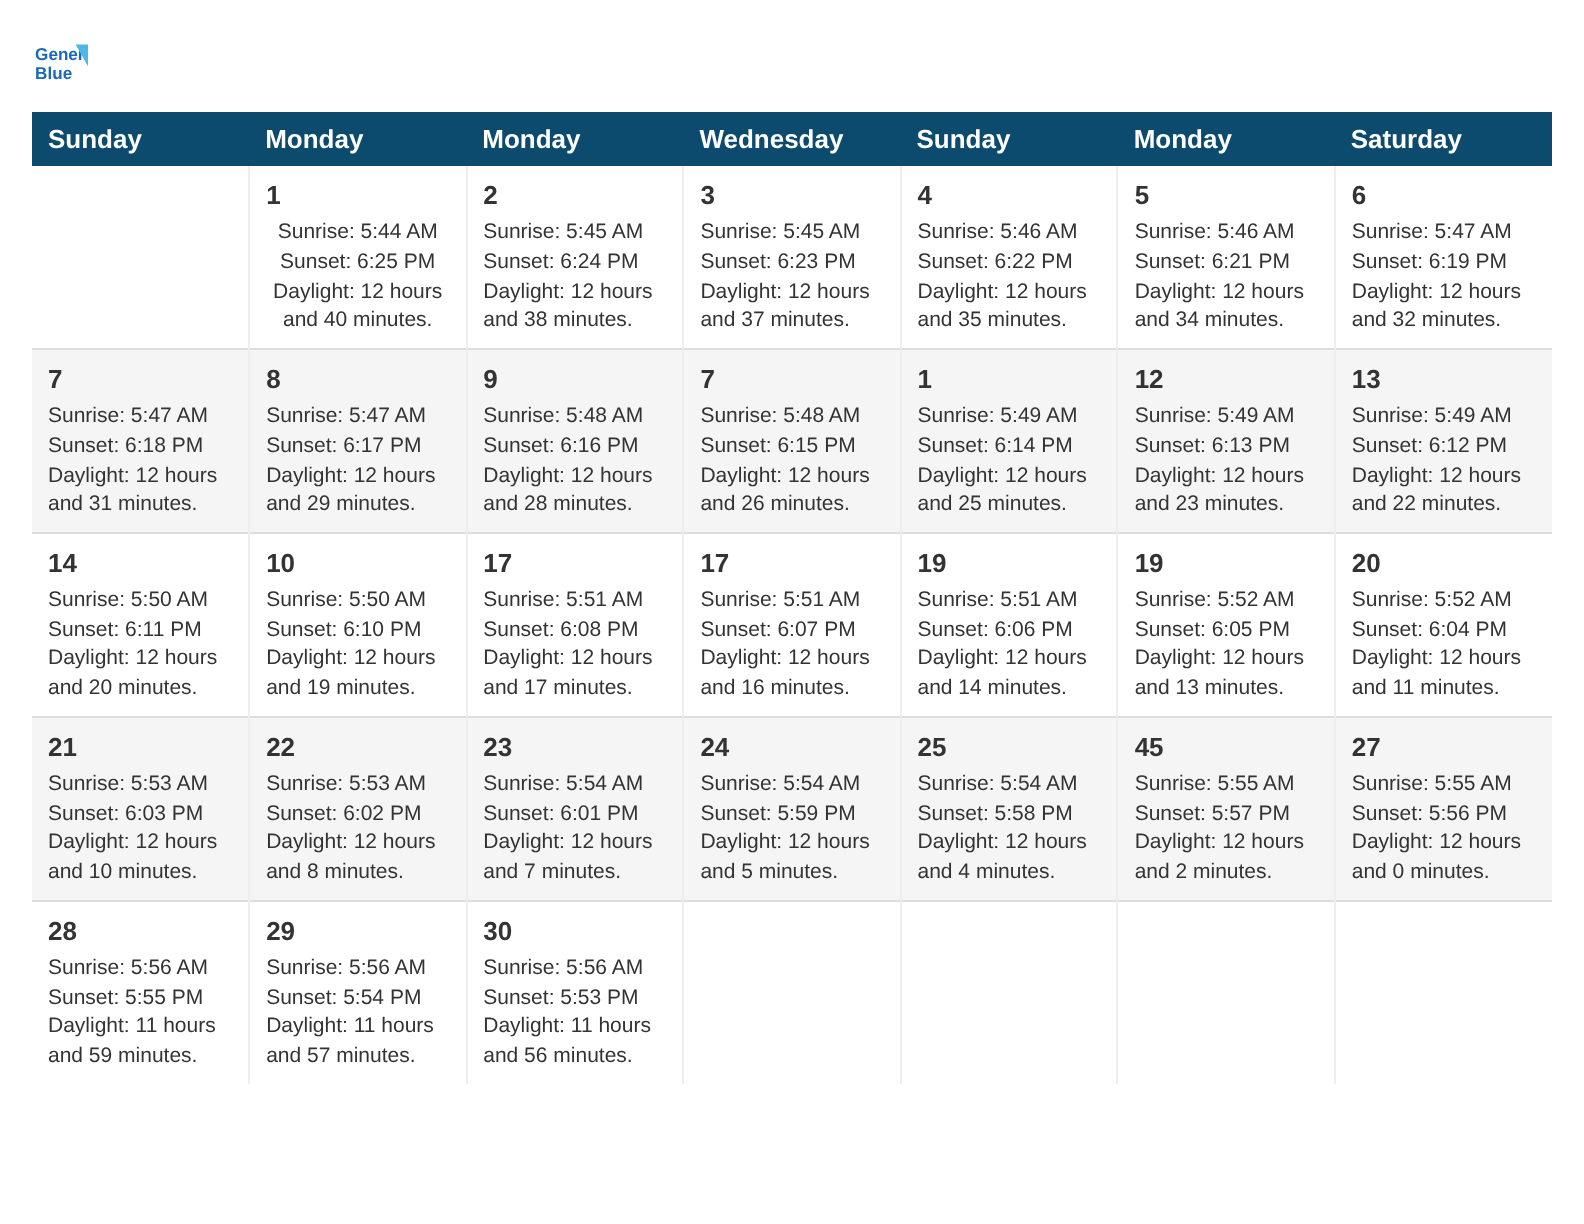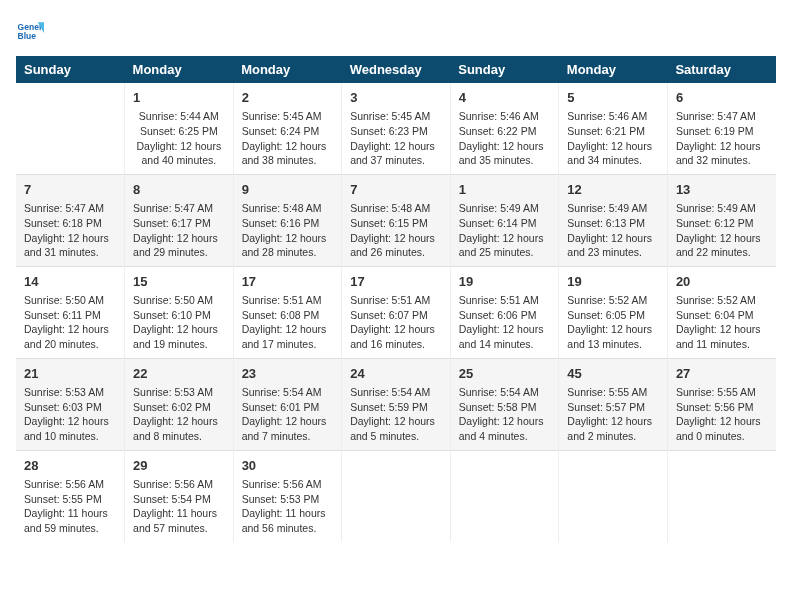--- a/index.html
+++ b/index.html
@@ -216,21 +216,21 @@
       </tr>
       <tr>
         <td>
           <span class="day-num">14</span>
           <div class="day-info" style="white-space: pre-line;">Sunrise: 5:50 AM
 Sunset: 6:11 PM
 Daylight: 12 hours
 and 20 minutes.</div>
         </td>
         <td>
-          <span class="day-num">15</span>
+          <span class="day-num">10</span>
           <div class="day-info" style="white-space: pre-line;">Sunrise: 5:50 AM
 Sunset: 6:10 PM
 Daylight: 12 hours
 and 19 minutes.</div>
         </td>
         <td>
           <span class="day-num">17</span>
           <div class="day-info" style="white-space: pre-line;">Sunrise: 5:51 AM
 Sunset: 6:08 PM
 Daylight: 12 hours

